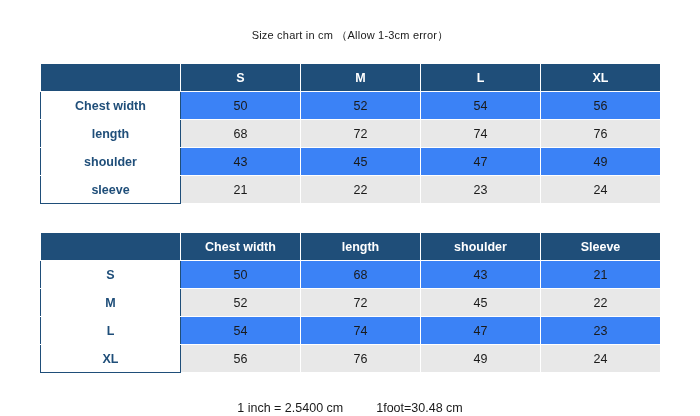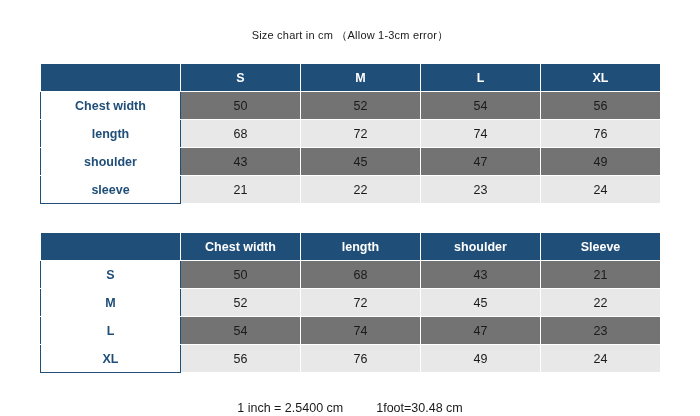--- a/index.html
+++ b/index.html
@@ -69,21 +69,21 @@
   }
   .rowlabel-first {
     border-top: 1px solid #ffffff;
   }
   .rowlabel-last {
     border-bottom: 1px solid #1f4e79;
   }
   .val {
     color: #1a1a1a;
     font-weight: 400;
-    background: #737373;
+    background: #3b82f6;
   }
   .val.alt {
     background: #e8e8e8;
   }
   .footer {
     text-align: center;
     font-size: 12.5px;
     color: #1a1a1a;
     margin-top: 28px;
   }

